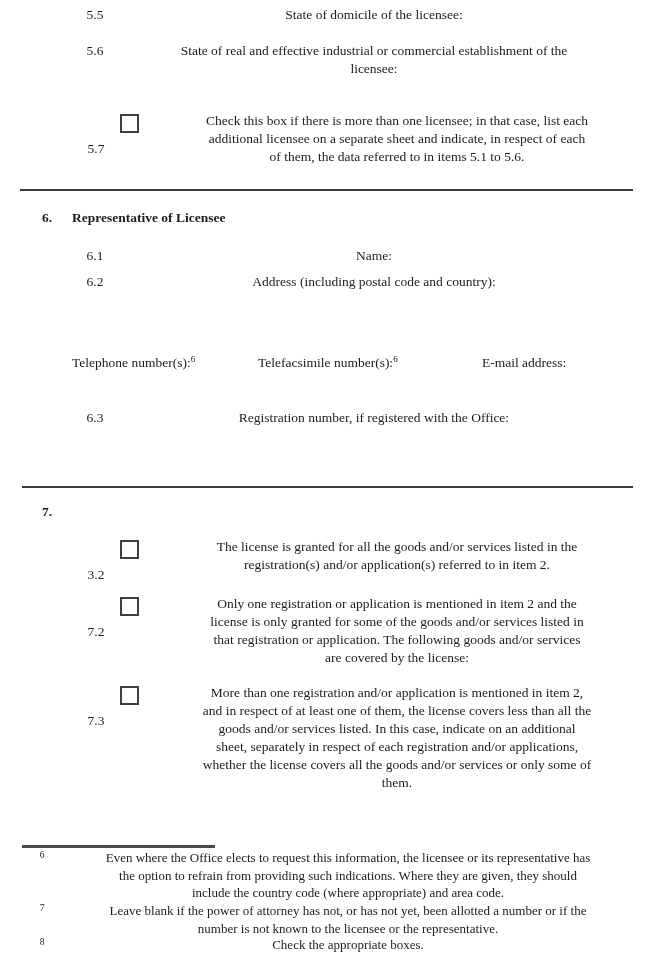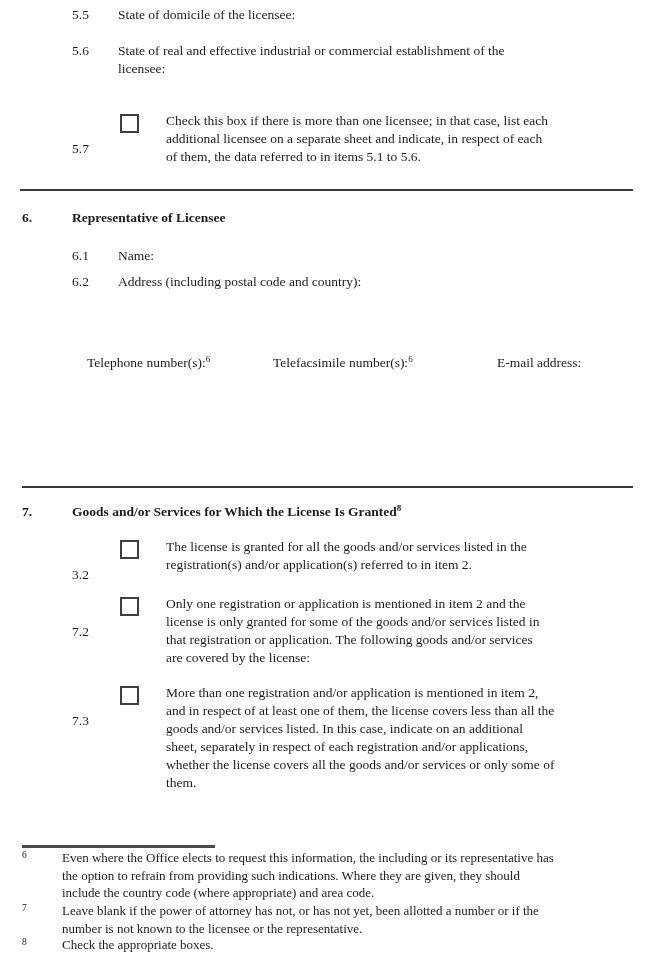--- a/index.html
+++ b/index.html
@@ -10,20 +10,21 @@
   .page {
     position: relative;
     width: 645px;
     height: 963px;
     background: #ffffff;
     font-family: "Liberation Serif", "DejaVu Serif", serif;
     font-size: 13.5px;
     line-height: 18px;
     color: #1c1c1c;
     overflow: hidden;
+    text-align: center;
   }
   .row {
     position: absolute;
     left: 72px;
     display: flex;
     align-items: flex-start;
   }
   .inum {
     width: 46px;
     flex-shrink: 0;
@@ -57,21 +58,21 @@
     vertical-align: baseline;
     position: relative;
     top: -5px;
   }
   .divider {
     position: absolute;
     height: 2px;
     background: #3a3a3a;
   }
   .contact-row { position: absolute; top: 354px; left: 0; width: 645px; }
-  .contact-row .clabel { position: absolute; white-space: nowrap; margin-left: 15px; }
+  .contact-row .clabel { position: absolute; white-space: nowrap; }
   .fn-rule {
     position: absolute;
     top: 845px;
     left: 22px;
     width: 193px;
     height: 3px;
     background: #4a4a4a;
   }
   .footnote {
     position: absolute;
@@ -132,27 +133,30 @@
     <span class="inum">6.2</span>
     <span class="itext">Address (including postal code and country):</span>
   </div>
 
   <div class="contact-row">
     <span class="clabel" style="left:72px"><span>Telephone number(s):</span><sup class="fnref">6</sup></span>
     <span class="clabel" style="left:258px"><span>Telefacsimile number(s):</span><sup class="fnref">6</sup></span>
     <span class="clabel" style="left:482px">E-mail address:</span>
   </div>
 
+  <div class="row" style="top:409px">
+    <span class="inum">6.3</span>
+    <span class="itext">Registration number, if registered with the Office:</span>
+  </div>
 
 
   <div class="divider" style="top:486px; left:22px; width:611px"></div>
 
   <div class="sec" style="top:503px">
     <span class="snum">7.</span>
-    <span class="stitle"><span>Goods and/or Services for Which the License Is Granted</span><sup class="fnref">8</sup></span>
   </div>
 
   <div class="row cb-row" style="top:538px">
     <span class="inum">3.2</span>
     <span class="checkbox"></span>
     <span class="itext">The license is granted for all the goods and/or services listed in the
 registration(s) and/or application(s) referred to in item 2.</span>
   </div>
 
   <div class="row cb-row" style="top:595px">
@@ -172,21 +176,21 @@
 goods and/or services listed.  In this case, indicate on an additional
 sheet, separately in respect of each registration and/or applications,
 whether the license covers all the goods and/or services or only some of
 them.</span>
   </div>
 
   <div class="fn-rule"></div>
 
   <div class="footnote" style="top:849px">
     <span class="fn-marker">6</span>
-    <span class="fn-text">Even where the Office elects to request this information, the including or its representative has
+    <span class="fn-text">Even where the Office elects to request this information, the licensee or its representative has
 the option to refrain from providing such indications.  Where they are given, they should
 include the country code (where appropriate) and area code.</span>
   </div>
 
   <div class="footnote" style="top:902px">
     <span class="fn-marker">7</span>
     <span class="fn-text">Leave blank if the power of attorney has not, or has not yet, been allotted a number or if the
 number is not known to the licensee or the representative.</span>
   </div>
 

